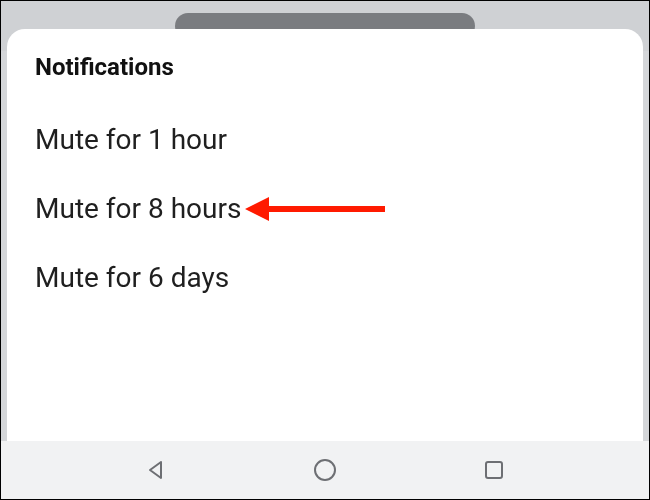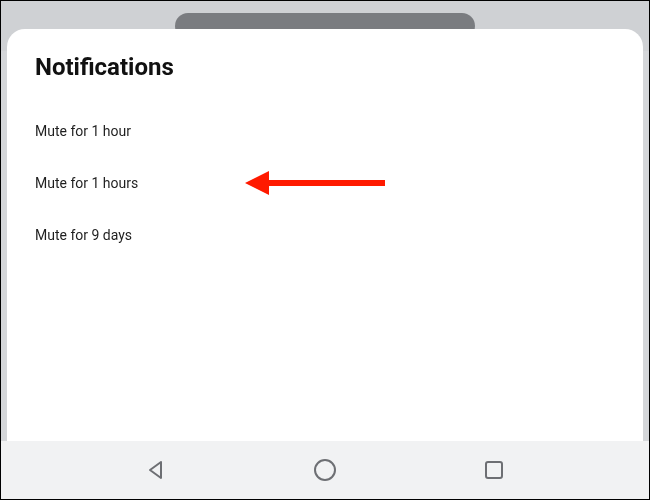--- a/index.html
+++ b/index.html
@@ -42,21 +42,21 @@
       padding: 24px 28px 12px 28px;
     }
     .sheet-title {
       font-size: 24px;
       font-weight: 700;
       color: #111;
       margin-bottom: 24px;
     }
     .menu { display: flex; flex-direction: column; }
     .menu-item {
-      font-size: 14px;
+      font-size: 28px;
       color: #1f1f1f;
       padding: 18px 0;
       cursor: pointer;
       position: relative;
       font-weight: 400;
     }
     .nav-bar {
       position: absolute;
       left: 0; right: 0; bottom: 0;
       height: 58px;
@@ -87,30 +87,30 @@
     <div class="bg-pill"></div>
   </div>
 
   <div class="sheet">
     <div class="sheet-title">Notifications</div>
     <div class="menu">
       <div class="menu-item">
         <span>Mute for 1 hour</span>
       </div>
       <div class="menu-item">
-        <span>Mute for 1 hours</span>
+        <span>Mute for 8 hours</span>
         <div class="annotation" style="left:210px; top:50%; transform:translateY(-50%);">
           <svg class="arrow-svg" width="140" height="30" viewBox="0 0 140 30">
             <line x1="140" y1="15" x2="20" y2="15" stroke="#ff1a00" stroke-width="6"></line>
             <polygon points="0,15 24,3 24,27" fill="#ff1a00"></polygon>
           </svg>
         </div>
       </div>
       <div class="menu-item">
-        <span>Mute for 9 days</span>
+        <span>Mute for 6 days</span>
       </div>
     </div>
   </div>
 
   <div class="nav-bar">
     <div class="nav-icon">
       <svg width="24" height="24" viewBox="0 0 24 24" fill="none">
         <path d="M17 4 L6 12 L17 20 Z" fill="none" stroke="#6d6f73" stroke-width="2" stroke-linejoin="round"></path>
       </svg>
     </div>

